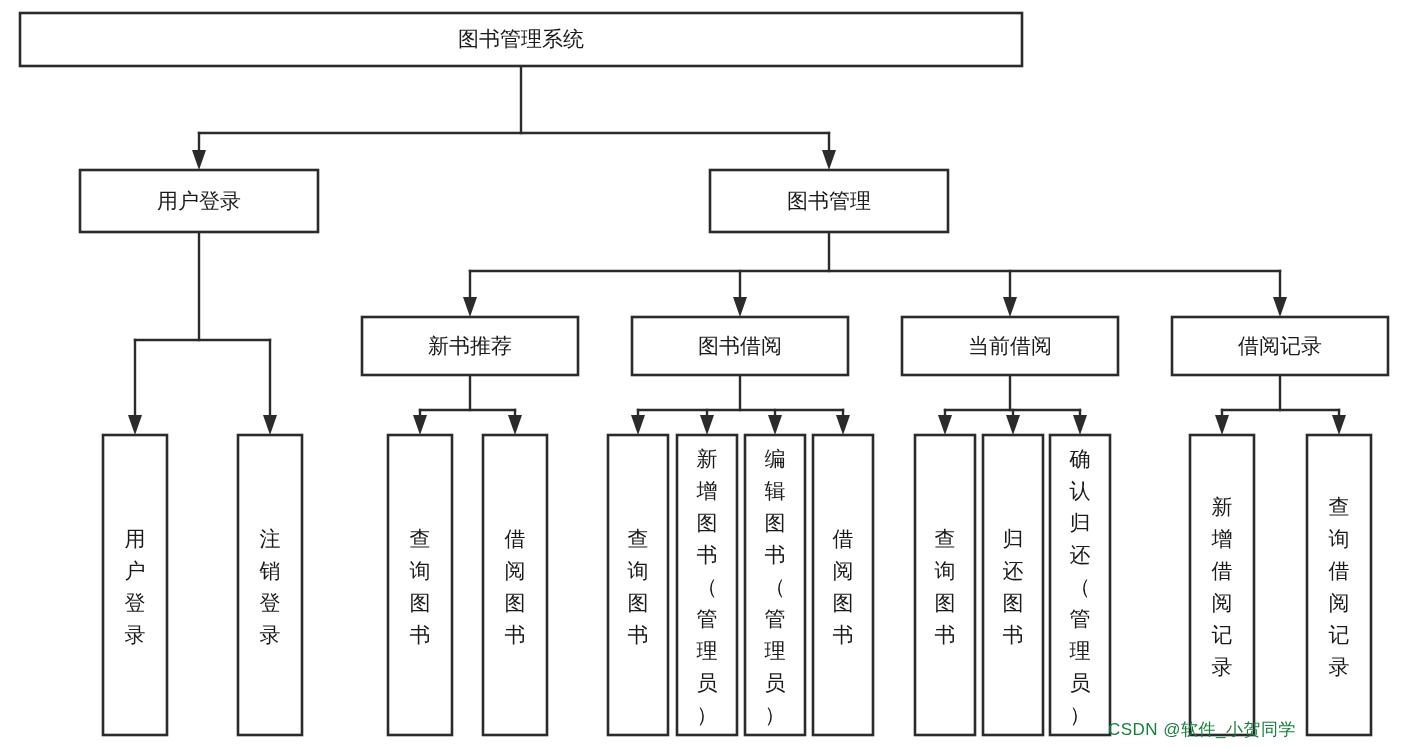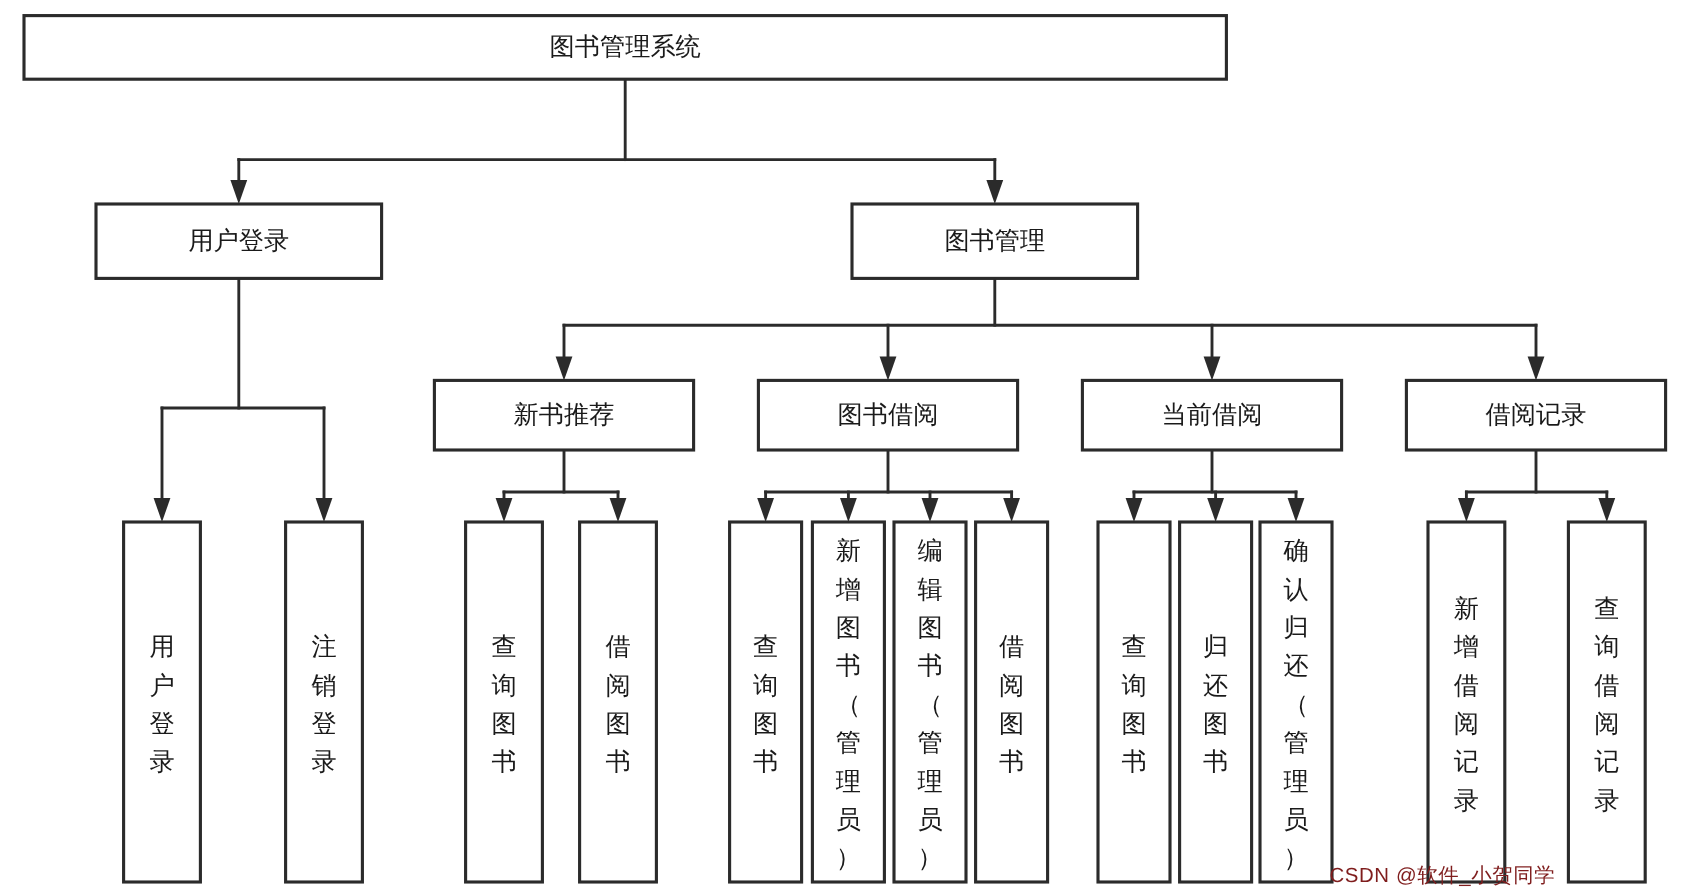--- a/index.html
+++ b/index.html
@@ -55,21 +55,21 @@
     fill: #1a1a1a;
     text-anchor: middle;
     white-space: pre;
   }
   .watermark {
     position: absolute;
     right: 8px;
     bottom: 6px;
     font-family: "Liberation Sans", "DejaVu Sans", sans-serif;
     font-size: 17px;
-    color: #7f1d1d;
+    color: #15803d;
     letter-spacing: 0.5px;
     user-select: none;
     pointer-events: none;
     white-space: nowrap;
   }
 </style>
 </head>
 <body>
 
 <div id="diagram-root">

